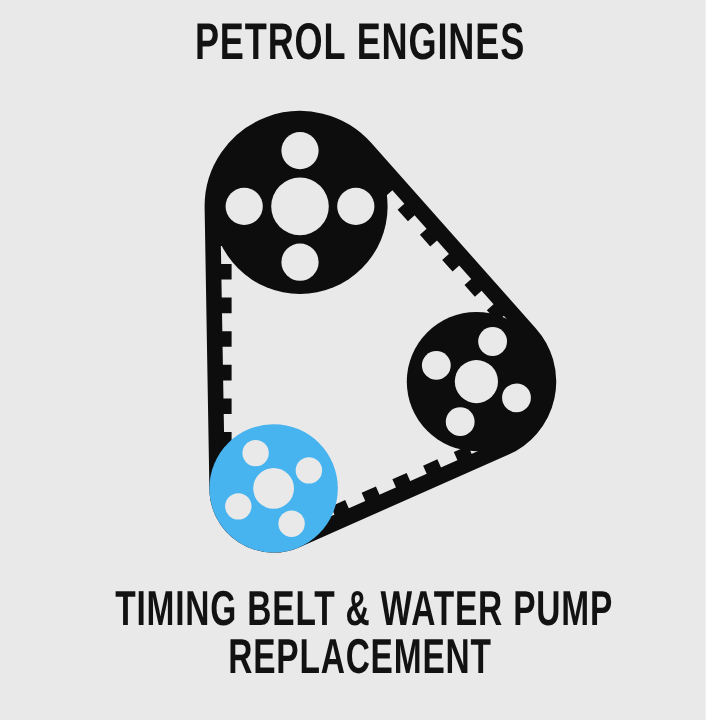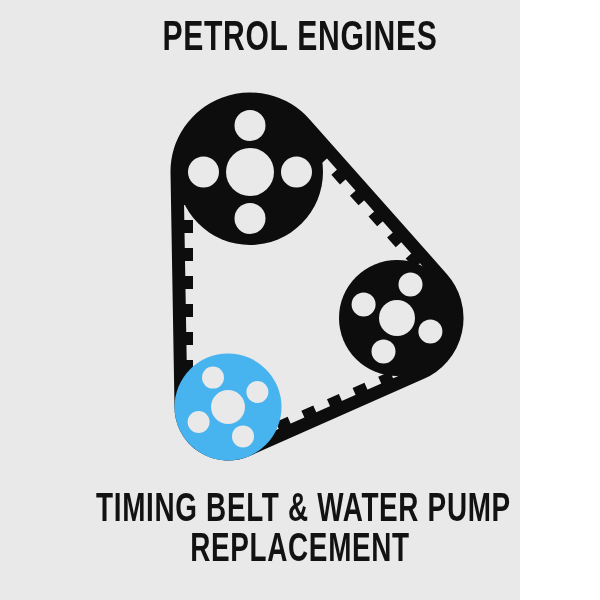--- a/index.html
+++ b/index.html
@@ -1,18 +1,18 @@
 <!DOCTYPE html>
 <html><head>
 <meta charset="utf-8">
 <style>
   html, body { margin: 0; padding: 0; }
   .poster {
     position: relative;
-    width: 520px;
+    width: 588px;
     height: 600px;
     background: #e9e9e9;
     overflow: hidden;
     font-family: "Liberation Sans", "DejaVu Sans", sans-serif;
   }
   .title {
     position: absolute;
     top: 14px;
     left: 0;
     width: 600px;

